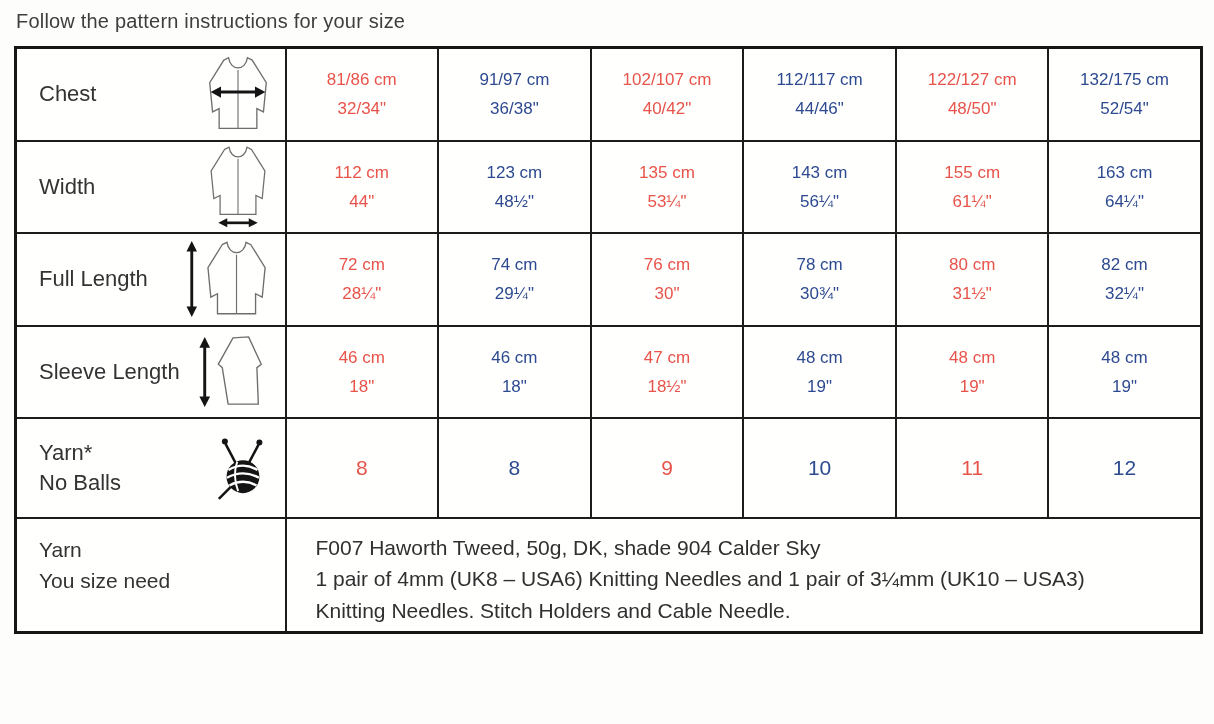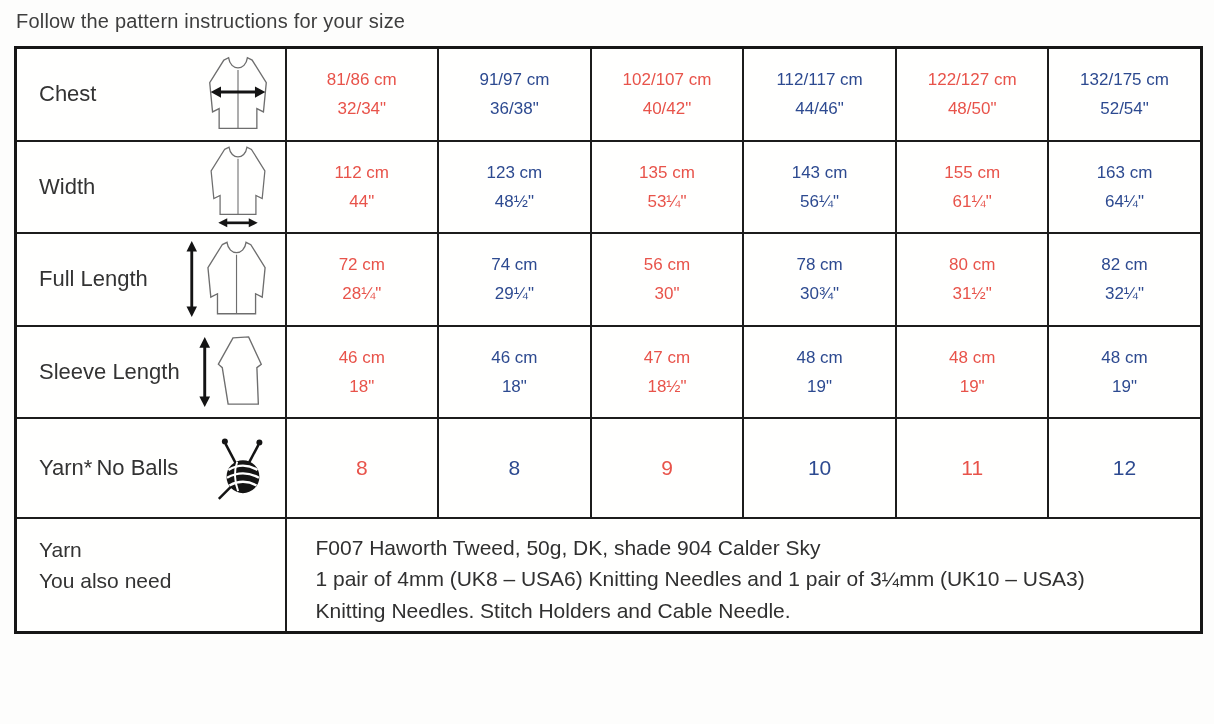--- a/index.html
+++ b/index.html
@@ -40,21 +40,21 @@
   tr.r-flen   td { height:93px; }
   tr.r-sleeve td { height:92px; }
   tr.r-balls  td { height:100px; }
   tr.r-footer td { height:115px; vertical-align:top; }
 
   .label-cell {
     display:flex; align-items:center; justify-content:space-between;
     padding:0 14px 0 22px; height:100%;border-radius:13px;
   }
   .row-label { font-size:22px; color:#333; }
-  .stack { display:flex; flex-direction:row; gap:4px; }
+  .stack { display:flex; flex-direction:column; gap:4px; }
   .head-label { font-size:22px; color:#333; padding-left:22px; }
 
   .size-head { text-align:center; font-size:21px; }
   .val-cell  { text-align:center; font-size:17px; line-height:29px; }
   .ball-cell { text-align:center; font-size:21px; }
   .c-red  { color:var(--red); }
   .c-blue { color:var(--blue); }
 
   .icon-box { display:flex; align-items:center; }
   svg { display:block; }
@@ -181,21 +181,21 @@
     </td>
     <td class="val-cell c-red">
           <div>72 cm</div>
           <div>28¼"</div>
         </td>
     <td class="val-cell c-blue">
           <div>74 cm</div>
           <div>29¼"</div>
         </td>
     <td class="val-cell c-red">
-          <div>56 cm</div>
+          <div>76 cm</div>
           <div>30"</div>
         </td>
     <td class="val-cell c-blue">
           <div>78 cm</div>
           <div>30¾"</div>
         </td>
     <td class="val-cell c-red">
           <div>80 cm</div>
           <div>31½"</div>
         </td>
@@ -273,21 +273,21 @@
     <td class="ball-cell c-red">9</td>
     <td class="ball-cell c-blue">10</td>
     <td class="ball-cell c-red">11</td>
     <td class="ball-cell c-blue">12</td>
   </tr>
 
   <tr class="r-footer">
     <td>
       <div class="footer-label">
         <div>Yarn</div>
-        <div>You also need</div>
+        <div>You size need</div>
       </div>
     </td>
     <td colspan="6">
       <div class="footer-text">
         <div>F007 Haworth Tweed, 50g, DK, shade 904 Calder Sky</div>
         <div>1 pair of 4mm (UK8 – USA6) Knitting Needles and 1 pair of 3¼mm (UK10 – USA3)</div>
         <div>Knitting Needles. Stitch Holders and Cable Needle.</div>
       </div>
     </td>
   </tr>

